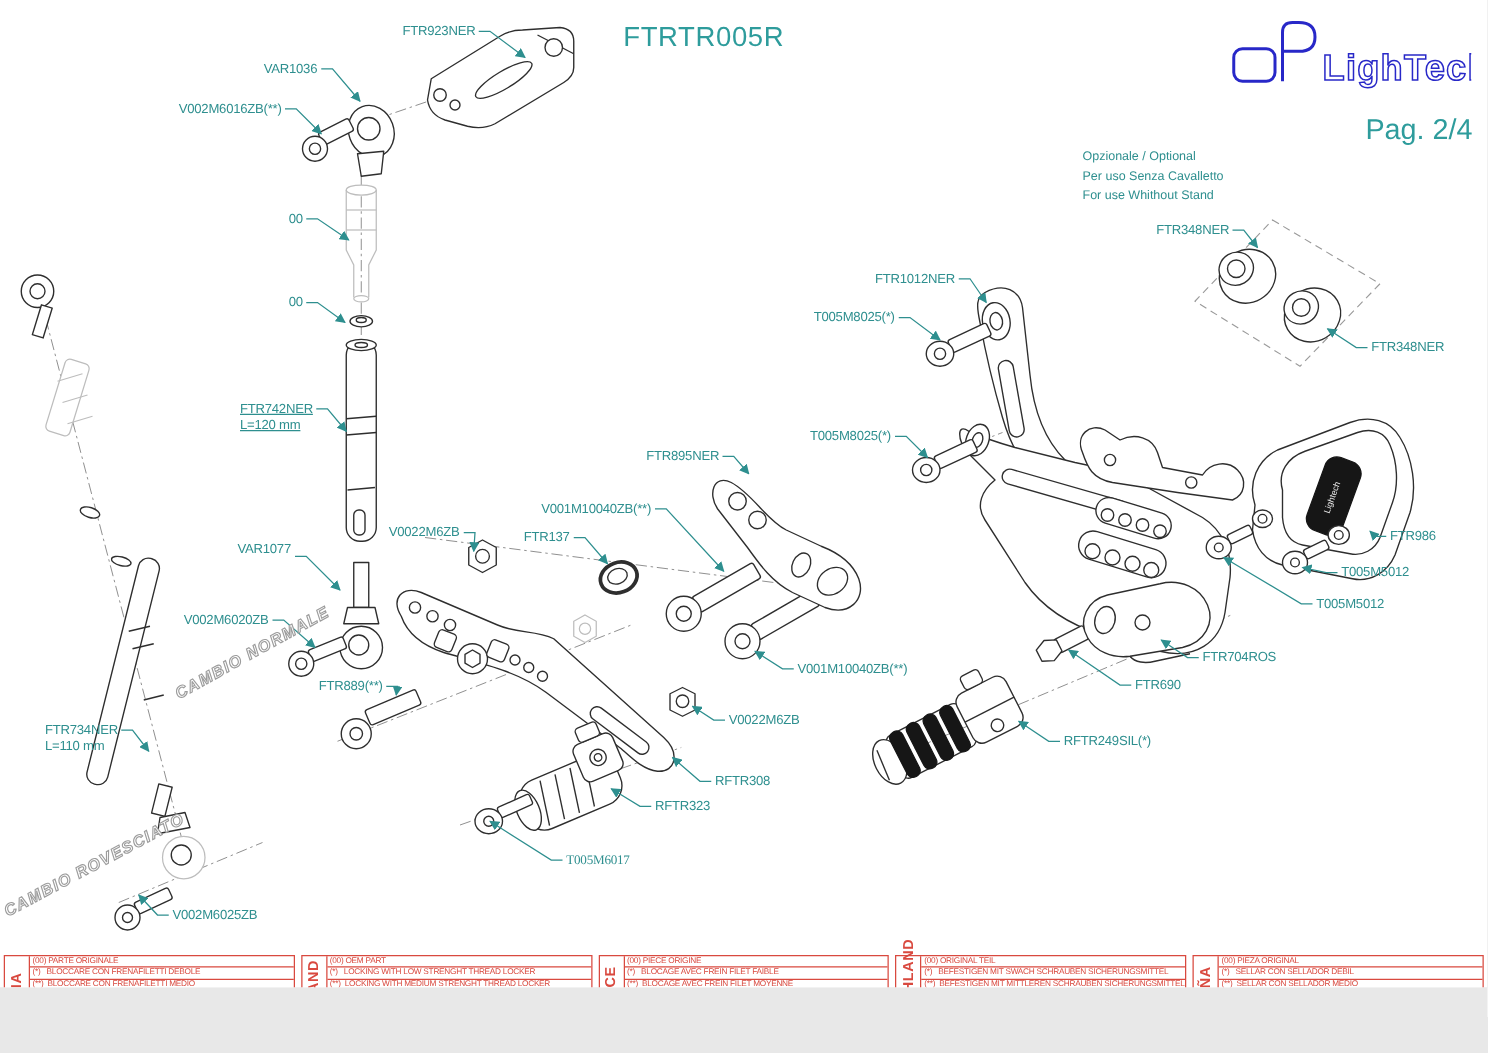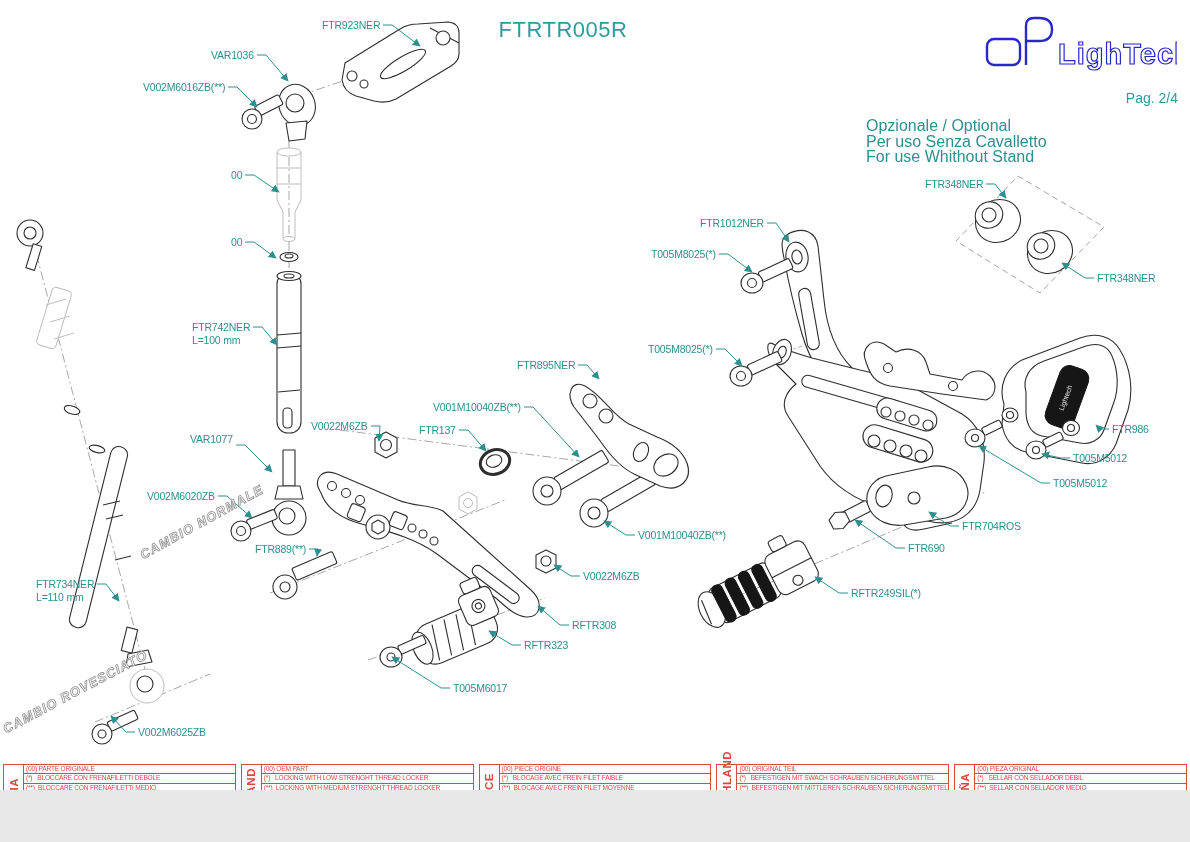--- a/index.html
+++ b/index.html
@@ -1,38 +1,38 @@
 <!DOCTYPE html>
 <html><head>
 <meta charset="utf-8">
 <style>
   html,body{margin:0;padding:0;background:#e8e8e8;}
   .page{position:relative;width:1190px;height:790px;background:#ffffff;overflow:hidden;
         font-family:"Liberation Sans",sans-serif;}
   
   .title{position:absolute;left:478px;top:16px;width:170px;text-align:center;
          color:#2e9c9c;font-size:22px;line-height:27px;letter-spacing:.5px;}
-  .pag{position:absolute;right:12px;top:90px;color:#2e9c9c;font-size:14px;}
+  .pag{position:absolute;right:12px;top:90px;color:#2e9c9c;font-size:23px;}
   .logo{position:absolute;left:982px;top:12px;}
   
   #diagram{position:absolute;left:0;top:0;}
   .p{fill:#ffffff;stroke:#2e2e2e;stroke-width:1.1;stroke-linejoin:round;}
   .nf{fill:none;stroke:#2e2e2e;stroke-width:1.1;stroke-linejoin:round;}
   .thk{fill:#ffffff;stroke:#2e2e2e;stroke-width:3;}
   .gh{fill:#ffffff;stroke:#bdbdbd;stroke-width:1;}
   .ghn{fill:none;stroke:#bdbdbd;stroke-width:1;}
   .blk{fill:#161616;stroke:#161616;}
   .cl{fill:none;stroke:#909090;stroke-width:.8;stroke-dasharray:9 3 2 3;}
   .dashbox{fill:none;stroke:#9a9a9a;stroke-width:.9;stroke-dasharray:6 4;}
   #leader-lines{position:absolute;left:0;top:0;pointer-events:none;}
   .leader-line{stroke:#2e8f8f;stroke-width:1;fill:none;}
   #labels{position:absolute;left:0;top:0;width:1190px;height:765px;}
   .part-label{position:absolute;color:#2e8f8f;font-size:10.5px;line-height:13px;
               letter-spacing:-.2px;white-space:nowrap;}
-  .opt-note{position:absolute;left:866px;top:118px;color:#2e8f8f;font-size:16px;
+  .opt-note{position:absolute;left:866px;top:118px;color:#2e8f8f;font-size:10px;
             line-height:15.5px;white-space:nowrap;}
   .rot-note{position:absolute;font-size:13px;font-style:italic;font-weight:bold;
             letter-spacing:1.2px;color:#ffffff;-webkit-text-stroke:.9px #9c9c9c;
             white-space:nowrap;transform-origin:left center;}
   .note-normale{left:141px;top:548px;transform:rotate(-29deg);}
   .note-rovesciato{left:4px;top:722px;transform:rotate(-28deg);}
   
   #footer-tables{position:absolute;left:3px;top:764px;width:1184px;height:68px;
                  display:flex;gap:5px;}
   .lang-table{flex:1;border:1px solid #d9493f;display:flex;background:#fff;}
@@ -351,28 +351,28 @@
       <polyline points="905,548 896,548 855,520" class="leader-line" marker-end="url(#arr)"></polyline>
       <polyline points="848,593 839,593 815,577" class="leader-line" marker-end="url(#arr)"></polyline>
     </svg>
 
   <div id="labels">
       <div class="part-label" style="left: 322px; top: 19px;">FTR923NER</div>
       <div class="part-label" style="left: 211px; top: 49px;">VAR1036</div>
       <div class="part-label" style="left: 143px; top: 81px; text-align: right;">V002M6016ZB(**)</div>
       <div class="part-label" style="left: 231px; top: 169px;">00</div>
       <div class="part-label" style="left: 231px; top: 236px;">00</div>
-      <div class="part-label" style="left: 192px; top: 321px;">FTR742NER<div>L=100 mm</div></div>
+      <div class="part-label" style="left: 192px; top: 321px; text-decoration: underline;">FTR742NER<div>L=120 mm</div></div>
       <div class="part-label" style="left: 190px; top: 433px;">VAR1077</div>
       <div class="part-label" style="left: 311px; top: 420px;">V0022M6ZB</div>
       <div class="part-label" style="left: 147px; top: 490px;">V002M6020ZB</div>
       <div class="part-label" style="left: 255px; top: 543px;">FTR889(**)</div>
       <div class="part-label" style="left: 36px; top: 578px;">FTR734NER<div>L=110 mm</div></div>
       <div class="part-label" style="left: 138px; top: 726px;">V002M6025ZB</div>
-      <div class="part-label" style="left: 453px; top: 682px;">T005M6017</div>
+      <div class="part-label" style="left: 453px; top: 682px; font-family: Liberation Serif, serif;">T005M6017</div>
       <div class="part-label" style="left: 524px; top: 639px;">RFTR323</div>
       <div class="part-label" style="left: 572px; top: 619px;">RFTR308</div>
       <div class="part-label" style="left: 583px; top: 570px;">V0022M6ZB</div>
       <div class="part-label" style="left: 433px; top: 401px;">V001M10040ZB(**)</div>
       <div class="part-label" style="left: 419px; top: 424px;">FTR137</div>
       <div class="part-label" style="left: 517px; top: 359px;">FTR895NER</div>
       <div class="part-label" style="left: 638px; top: 529px;">V001M10040ZB(**)</div>
       <div class="part-label" style="left: 700px; top: 217px;">FTR1012NER</div>
       <div class="part-label" style="left: 651px; top: 248px;">T005M8025(*)</div>
       <div class="part-label" style="left: 648px; top: 343px;">T005M8025(*)</div>

